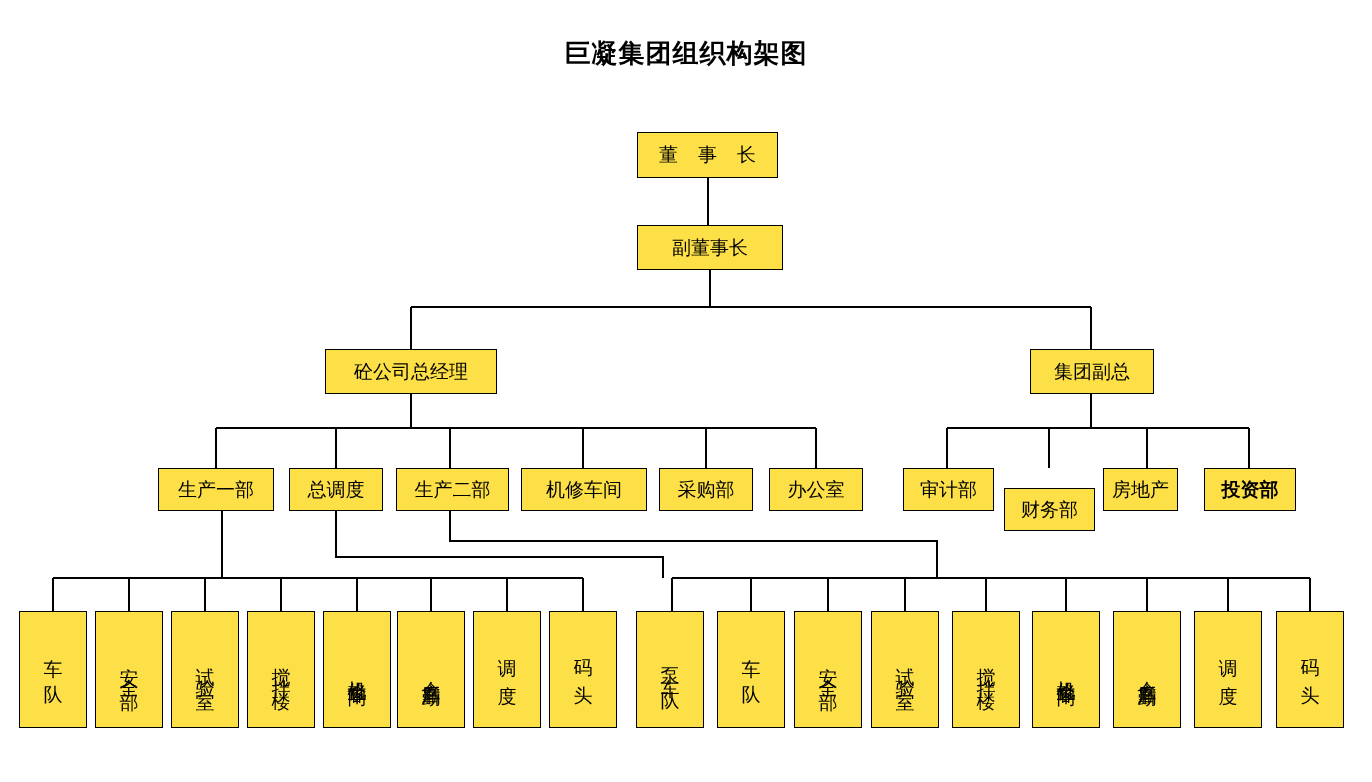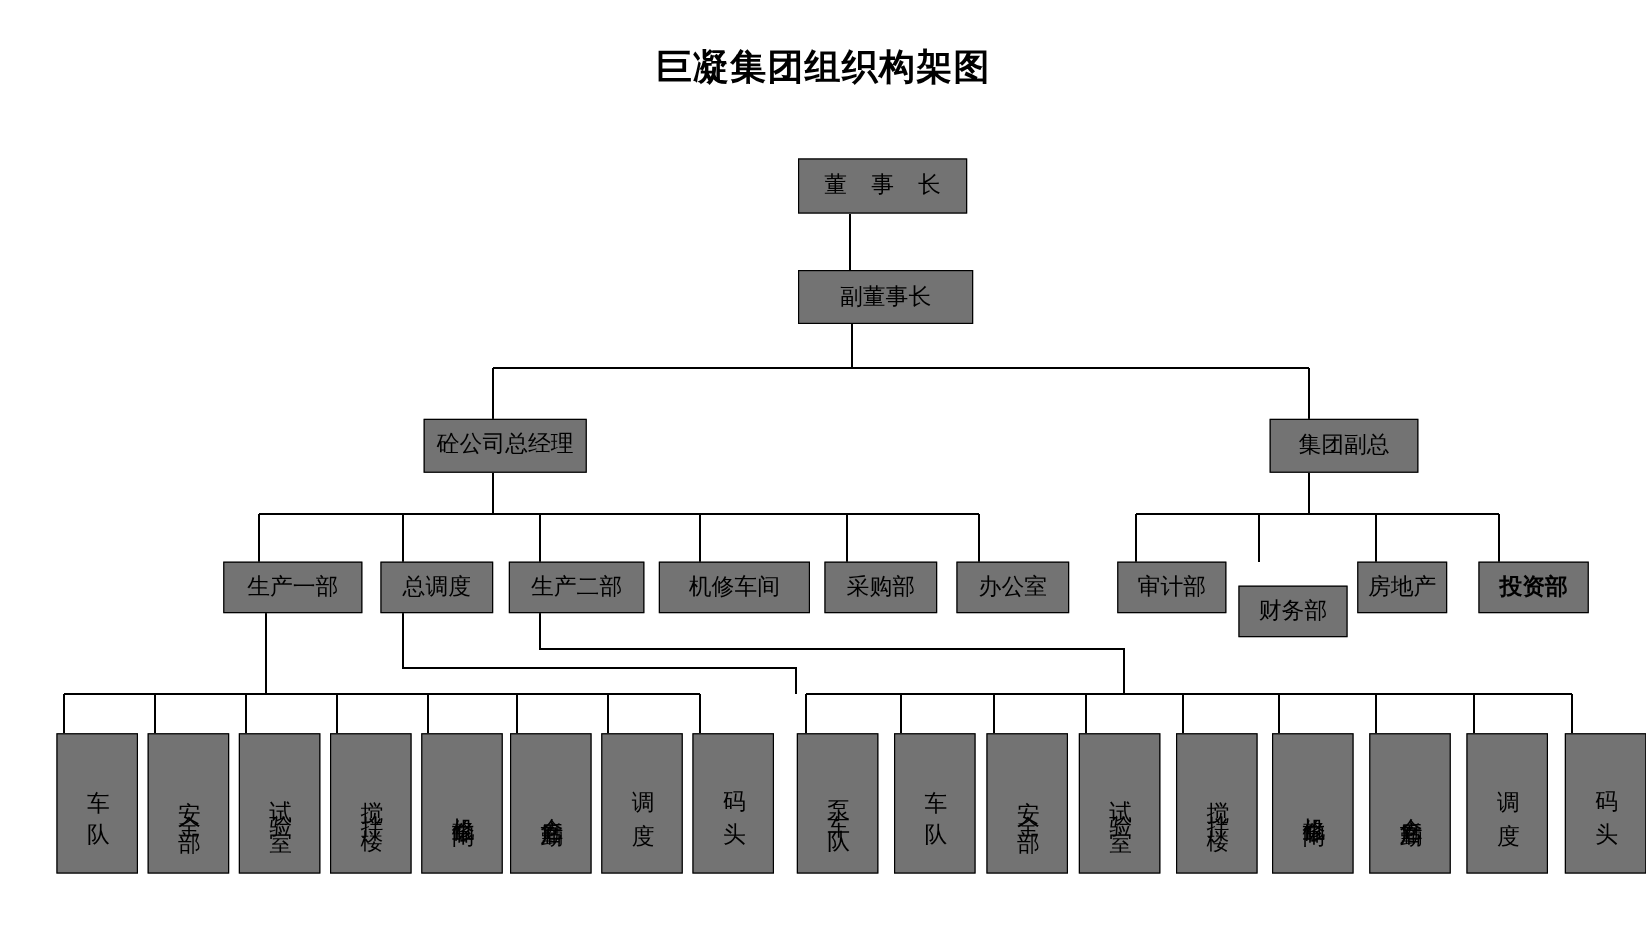--- a/index.html
+++ b/index.html
@@ -14,47 +14,46 @@
     background: #ffffff;
     font-family: "DejaVu Serif", "Liberation Serif", serif;
     overflow: hidden;
   }
   #title {
     position: absolute;
     left: 0;
     top: 36px;
     width: 1372px;
     text-align: center;
-    font-size: 30px;
+    font-size: 26px;
     font-weight: 700;
     color: #000000;
     letter-spacing: 1px;
     font-family: "DejaVu Serif", "Liberation Serif", serif;
   }
   svg#wires {
     position: absolute;
     left: 0;
     top: 0;
     width: 1372px;
     height: 782px;
     pointer-events: none;
   }
   .node {
     position: absolute;
     box-sizing: border-box;
     border: 1px solid #000000;
-    background: #737373;
+    background: #fde047;
     color: #000000;
     display: flex;
     align-items: center;
     justify-content: center;
     text-align: center;
     font-family: "DejaVu Serif", "Liberation Serif", serif;
     line-height: 1.15;
-    margin-left: 28px;
   }
   .node.h {
     font-size: 19px;
   }
   .node.h.spaced {
     letter-spacing: 7px;
     text-indent: 7px;
   }
   .node.v {
     writing-mode: vertical-rl;
@@ -132,21 +131,21 @@
       <line x1="1147" y1="578" x2="1147" y2="611"></line>
       <line x1="1228" y1="578" x2="1228" y2="611"></line>
       <line x1="1310" y1="578" x2="1310" y2="611"></line>
     </g>
   </svg>
 
   <div class="node h spaced" style="left:637px; top:132px; width:141px; height:46px;">董 事 长</div>
 
   <div class="node h" style="left:637px; top:225px; width:146px; height:45px;">副董事长</div>
 
-  <div class="node h" style="left:325px; top:349px; width:136px; height:45px;font-family:Liberation Mono, monospace;">砼公司总经理</div>
+  <div class="node h" style="left:325px; top:349px; width:172px; height:45px;">砼公司总经理</div>
   <div class="node h" style="left:1030px; top:349px; width:124px; height:45px;">集团副总</div>
 
   <div class="node h" style="left:158px; top:468px; width:116px; height:43px;">生产一部</div>
   <div class="node h" style="left:289px; top:468px; width:94px; height:43px;">总调度</div>
   <div class="node h" style="left:396px; top:468px; width:113px; height:43px;">生产二部</div>
   <div class="node h" style="left:521px; top:468px; width:126px; height:43px;">机修车间</div>
   <div class="node h" style="left:659px; top:468px; width:94px; height:43px;">采购部</div>
   <div class="node h" style="left:769px; top:468px; width:94px; height:43px;">办公室</div>
 
   <div class="node h" style="left:903px; top:468px; width:91px; height:43px;">审计部</div>

